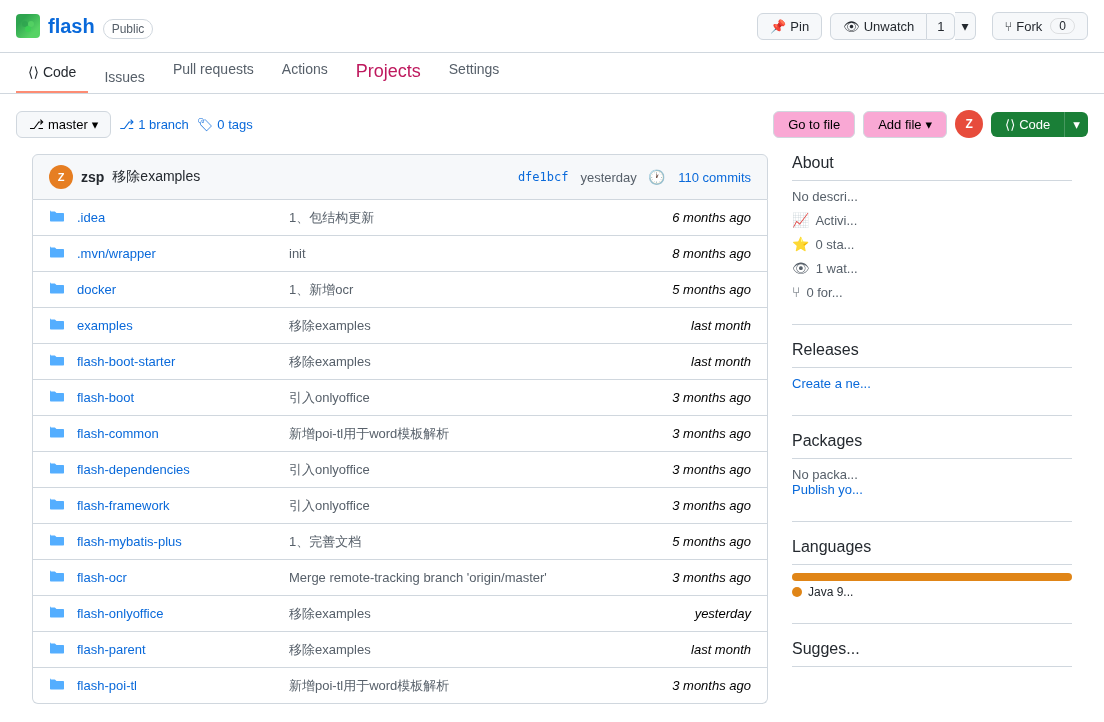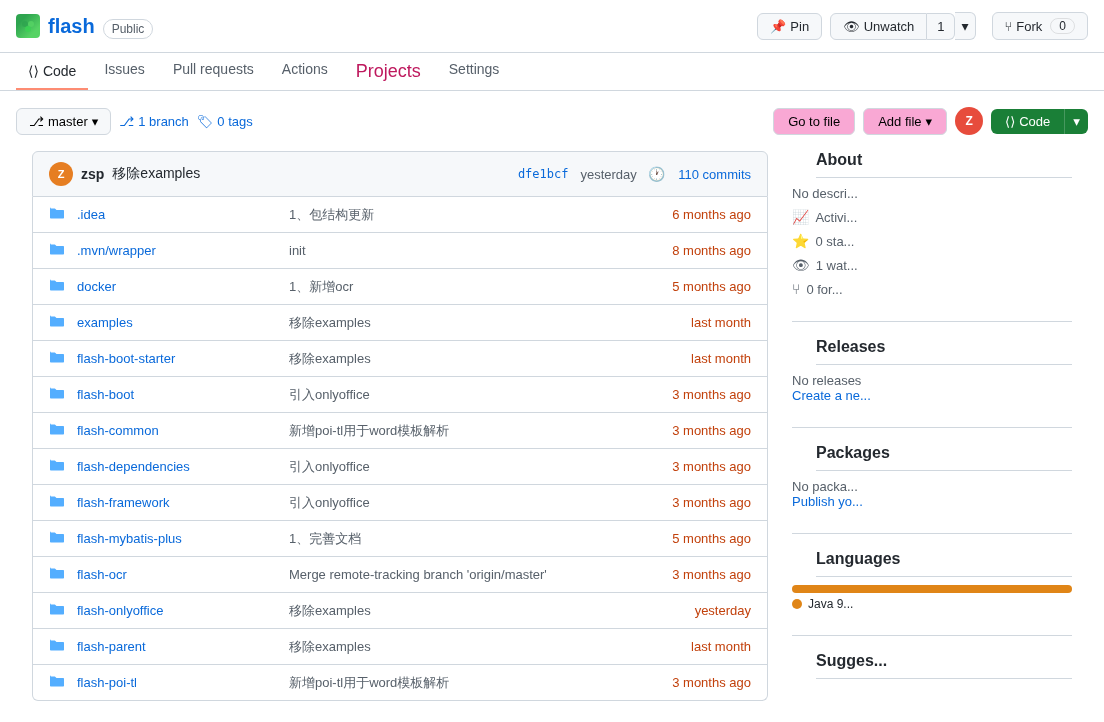--- a/index.html
+++ b/index.html
@@ -189,33 +189,33 @@
       width: 200px; flex-shrink: 0;
       color: #0969da; font-size: 13px; cursor: pointer;
     }
     .file-commit {
       flex: 1;
       color: #57606a; font-size: 13px;
       overflow: hidden; text-overflow: ellipsis; white-space: nowrap;
     }
     .file-time {
       width: 120px; text-align: right;
-      color: #c2410c; font-size: 13px; flex-shrink: 0;
+      color: #000000; font-size: 13px; flex-shrink: 0; font-style: italic;
     }
 
     
     .sidebar {
       width: 280px; flex-shrink: 0;
     }
     .sidebar-section {
       margin-bottom: 24px;
     }
     .sidebar-title {
-      font-size: 16px; font-weight: 700; margin-bottom: 8px;
-      padding-bottom: 8px; border-bottom: 1px solid #d0d7de; margin-left: 24px;
+      font-size: 16px; font-weight: 400; margin-bottom: 8px;
+      padding-bottom: 8px; border-bottom: 1px solid #d0d7de;
     }
     .sidebar-text { color: #57606a; font-size: 13px; }
     .sidebar-link { color: #0969da; font-size: 13px; cursor: pointer; }
     .sidebar-stats {
       display: flex; flex-direction: column; gap: 8px; margin-top: 8px;
     }
     .stat-item {
       display: flex; align-items: center; gap: 6px;
       font-size: 13px; color: #57606a;
     }
@@ -269,21 +269,21 @@
     <span>⑂</span>
     <span>Fork</span>
     <span style="border:1px solid rgba(0,0,0,0.1); border-radius:20px; padding:0 8px; font-size:12px; margin-left:4px;">0</span>
   </div>
 </div>
 
 <div style="border-bottom: 1px solid #d0d7de; padding: 0 16px; display:flex; gap:4px;">
   <div style="padding: 8px 12px; border-bottom: 2px solid #fd8c73; color:#24292f; font-size:14px; cursor:pointer; display:flex; align-items:center; gap:4px;">
     <span>⟨⟩</span> Code
   </div>
-  <div style="padding: 8px 12px; color:#57606a; font-size:14px; cursor:pointer;">Issues</div>
+  <div style="padding: 8px 12px; color:#57606a; font-size:14px; cursor:pointer;margin-top:8px;">Issues</div>
   <div style="padding: 8px 12px; color:#57606a; font-size:14px; cursor:pointer;">Pull requests</div>
   <div style="padding: 8px 12px; color:#57606a; font-size:14px; cursor:pointer;">Actions</div>
   <div style="padding: 8px 12px; color:#be185d; font-size:18px; cursor:pointer;">Projects</div>
   <div style="padding: 8px 12px; color:#57606a; font-size:14px; cursor:pointer;">Settings</div>
 </div>
 
 <div style="padding: 0 16px;">
 
   <div class="repo-toolbar">
     <button class="branch-btn">
@@ -472,21 +472,20 @@
           </div>
           <div class="stat-item">
             <span class="stat-icon">⑂</span>
             <span>0 for...</span>
           </div>
         </div>
       </div>
       <hr class="section-divider">
       <div class="sidebar-section">
         <div class="sidebar-title">Releases</div>
-        <div class="sidebar-text">No releases</div>
         <div class="sidebar-link">Create a ne...</div>
       </div>
       <hr class="section-divider">
       <div class="sidebar-section">
         <div class="sidebar-title">Packages</div>
         <div class="sidebar-text">No packa...</div>
         <div class="sidebar-link">Publish yo...</div>
       </div>
       <hr class="section-divider">
       <div class="sidebar-section">

